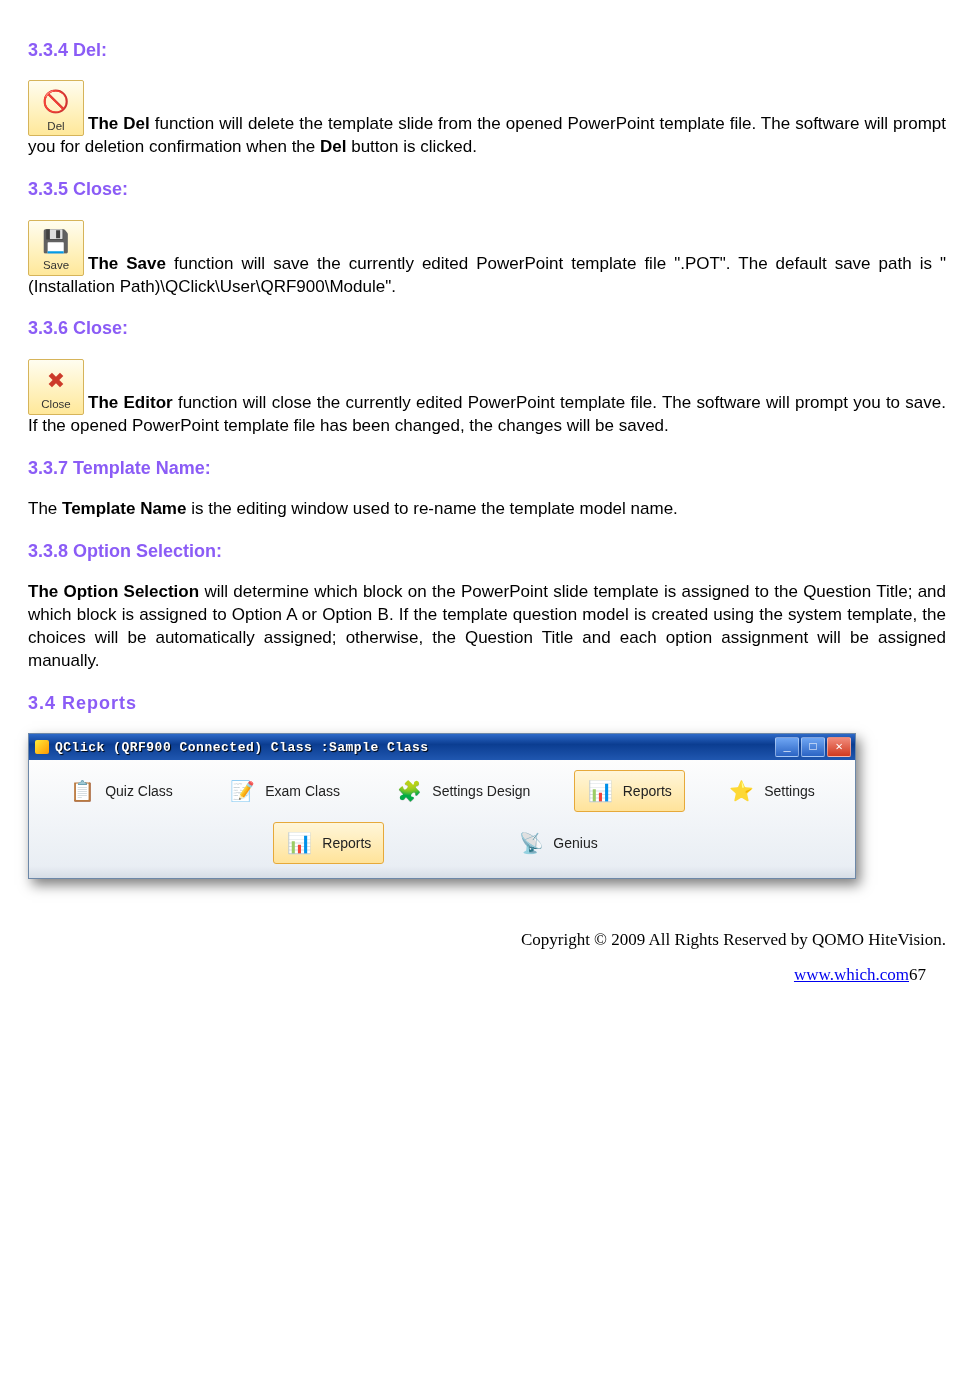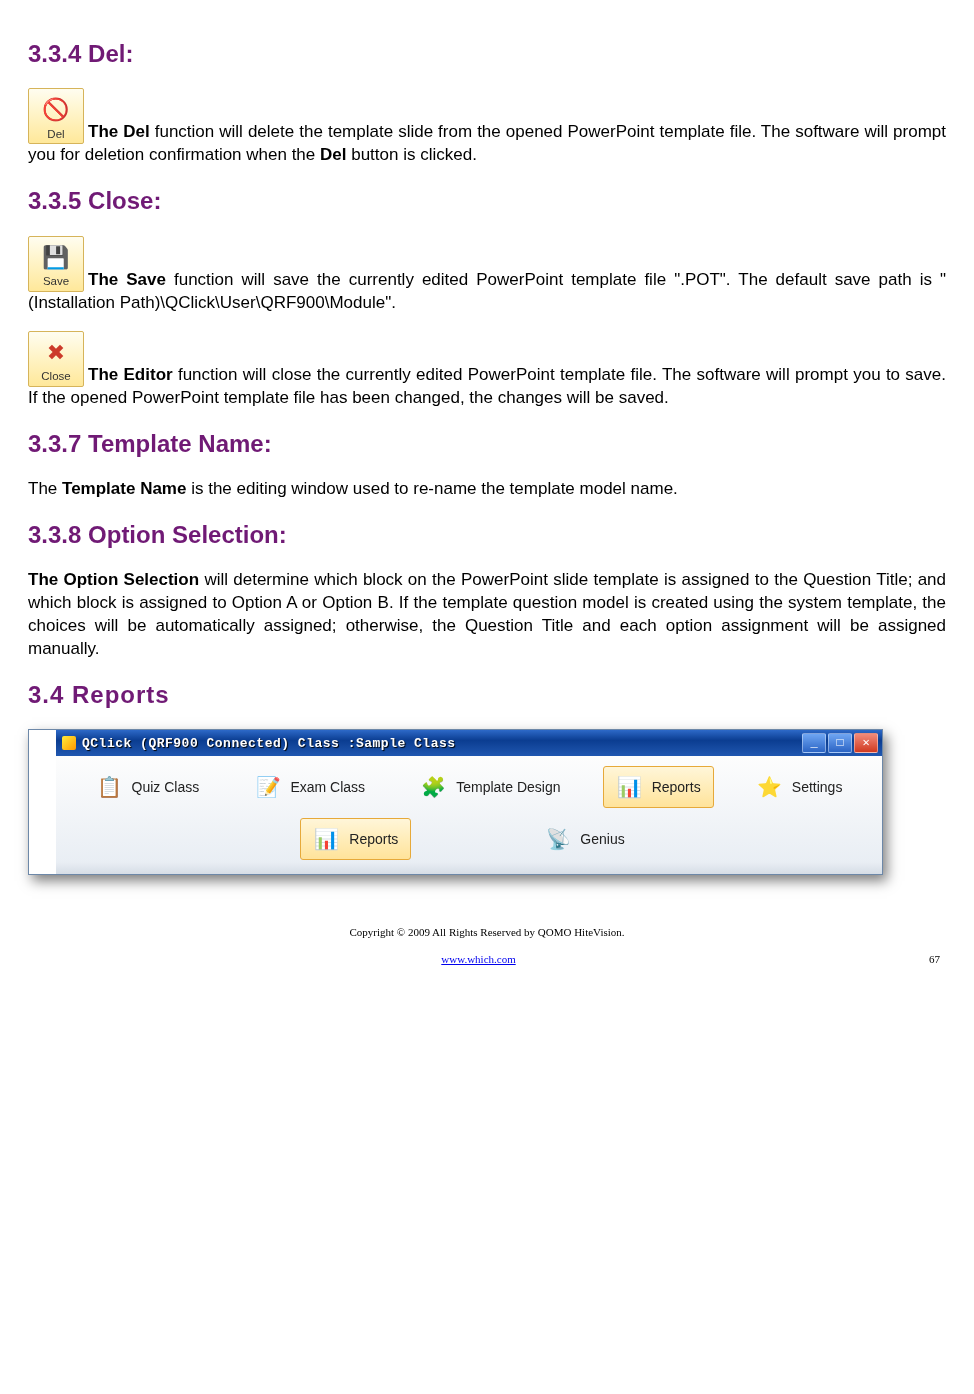--- a/index.html
+++ b/index.html
@@ -7,22 +7,22 @@
     margin: 0;
     padding: 20px 28px;
     font-size: 17px;
     line-height: 1.35;
     color: #000;
     background: #fff;
     width: 918px;
     text-align: justify;
   }
   h2 {
-    color: #701a75;
-    font-size: 24px;
+    color: #8b5cf6;
+    font-size: 18px;
     font-weight: bold;
     margin: 18px 0 18px 0;
     text-align: left;
   }
   h2.spaced {
     letter-spacing: 1px;
   }
   .icon-btn {
     display: inline-block;
     vertical-align: bottom;
@@ -59,21 +59,20 @@
   .section-block {
     margin-bottom: 10px;
   }
   
   .window {
     width: 826px;
     margin: 6px 0 40px 0;
     border: 1px solid #6d88a8;
     box-shadow: 4px 6px 12px rgba(0,0,0,0.5);
     background: #fff;
-    padding-left: 27px;
   }
   .titlebar {
     height: 26px;
     background: linear-gradient(to bottom, #2d69c8 0%, #0b3d91 40%, #2057b0 100%);
     display: flex;
     align-items: center;
     padding: 0 4px 0 6px;
     color: #fff;
     font-family: "Courier New", monospace;
     font-size: 13px;
@@ -143,32 +142,32 @@
   }
   .tab-icon {
     width: 28px;
     height: 28px;
     display: flex;
     align-items: center;
     justify-content: center;
     font-size: 20px;
   }
   .footer {
-    text-align: center;
+    text-align: right;
     font-family: "Times New Roman", Times, serif;
-    font-size: 11px;
+    font-size: 17px;
     margin-top: 50px;
   }
   .footer-link {
     color: #0000ee;
     text-decoration: underline;
   }
   .page-num {
     float: right;
-    margin-right: 6px;
+    margin-right: 20px;
     font-family: "Times New Roman", Times, serif;
   }
   .footer-line2 {
     margin-top: 12px;
   }
 </style>
 </head>
 <body>
 
 <div class="section-block">
@@ -185,20 +184,21 @@
   <h2>3.3.5 Close:</h2>
   <div class="icon-para">
     <span class="icon-btn">
       <span class="glyph" style="color:#2a6cc9;">💾</span>
       <span class="lbl">Save</span>
     </span><span class="inline-para"><b>The Save</b><span> function will save the currently edited PowerPoint template file ".POT". The default save path is "(Installation Path)\QClick\User\QRF900\Module".</span></span>
   </div>
 </div>
 
 <div class="section-block">
+  <h2>3.3.6 Close:</h2>
   <div class="icon-para">
     <span class="icon-btn">
       <span class="glyph" style="color:#cc3a2a;">✖</span>
       <span class="lbl">Close</span>
     </span><span class="inline-para"><b>The Editor</b><span> function will close the currently edited PowerPoint template file. The software will prompt you to save. If the opened PowerPoint template file has been changed, the changes will be saved.</span></span>
   </div>
 </div>
 
 <div class="section-block">
   <h2>3.3.7 Template Name:</h2>
@@ -227,21 +227,21 @@
       <div class="tab-btn">
         <span class="tab-icon">📋</span>
         <span>Quiz Class</span>
       </div>
       <div class="tab-btn">
         <span class="tab-icon">📝</span>
         <span>Exam Class</span>
       </div>
       <div class="tab-btn">
         <span class="tab-icon">🧩</span>
-        <span>Template Design</span>
+        <span>Settings Design</span>
       </div>
       <div class="tab-btn active">
         <span class="tab-icon">📊</span>
         <span>Reports</span>
       </div>
       <div class="tab-btn">
         <span class="tab-icon">⭐</span>
         <span>Settings</span>
       </div>
     </div>

